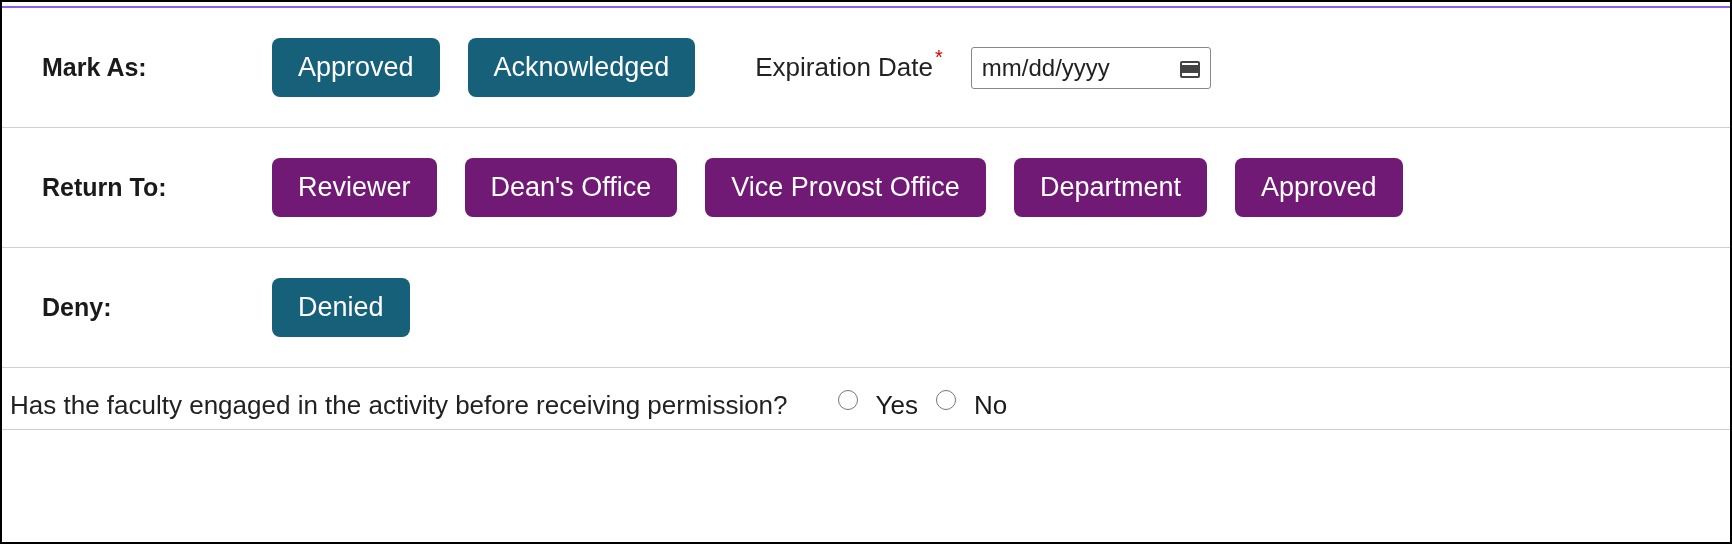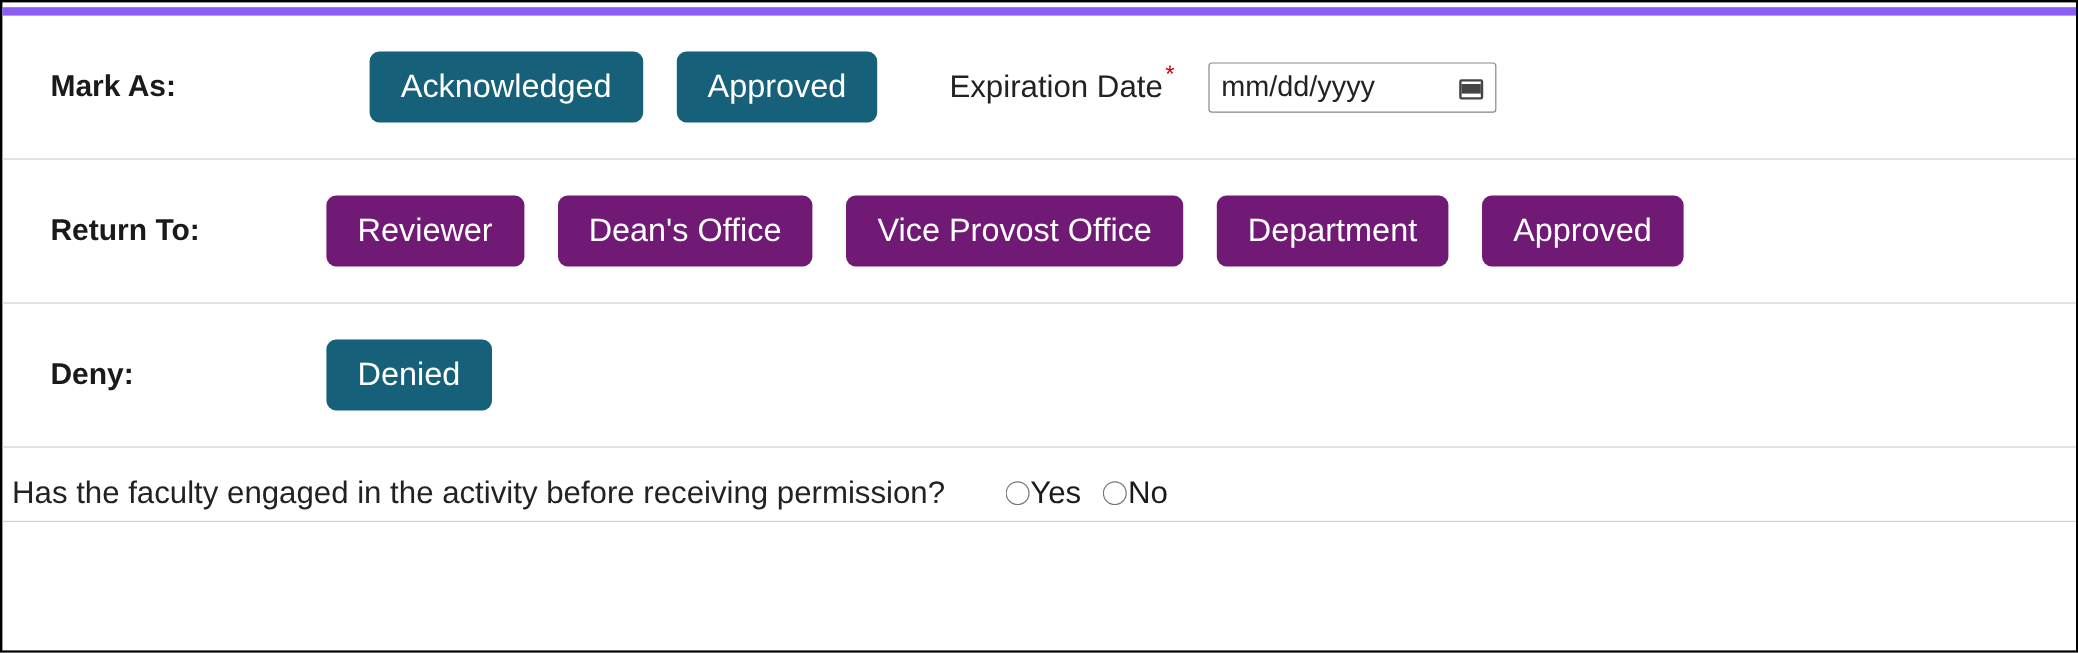--- a/index.html
+++ b/index.html
@@ -19,23 +19,22 @@
       height: 544px;
       position: relative;
     }
     .row {
       display: flex;
       align-items: center;
       padding: 30px 8px 30px 40px;
       border-bottom: 1px solid #d0d0d0;
     }
     .row:first-child {
-      border-top: 7px solid #8b5cf6;
+      border-top: 2px solid #8b5cf6;
       margin-top: 4px;
-      gap: 36px;
     }
     .row-label {
       font-weight: bold;
       width: 230px;
       flex-shrink: 0;
       font-size: 25px;
     }
     .row-content {
       display: flex;
       align-items: center;
@@ -124,40 +123,40 @@
       font-size: 26px;
       color: #222;
     }
     .radio-group {
       display: flex;
       align-items: center;
       gap: 18px;
     }
     .radio-item {
       display: inline-flex;
-      align-items: center;
-      gap: 1px;
+      align-items: flex-start;
+      gap: 18px;
       font-size: 26px;
     }
     .radio-item input[type="radio"] {
       width: 20px;
       height: 20px;
       cursor: pointer;
     }
   </style>
 </head>
 <body>
 
 <div class="container">
 
   <div class="row">
     <div class="row-label">Mark As:</div>
     <div class="row-content">
+      <button class="btn btn-teal">Approved</button>
       <button class="btn btn-teal">Acknowledged</button>
-      <button class="btn btn-teal">Approved</button>
       <span class="exp-label">
         <span>Expiration Date</span><span class="required">*</span>
       </span>
       <div class="date-input">
         <span class="placeholder">mm/dd/yyyy</span>
         <span class="calendar-icon"></span>
       </div>
     </div>
   </div>
 

